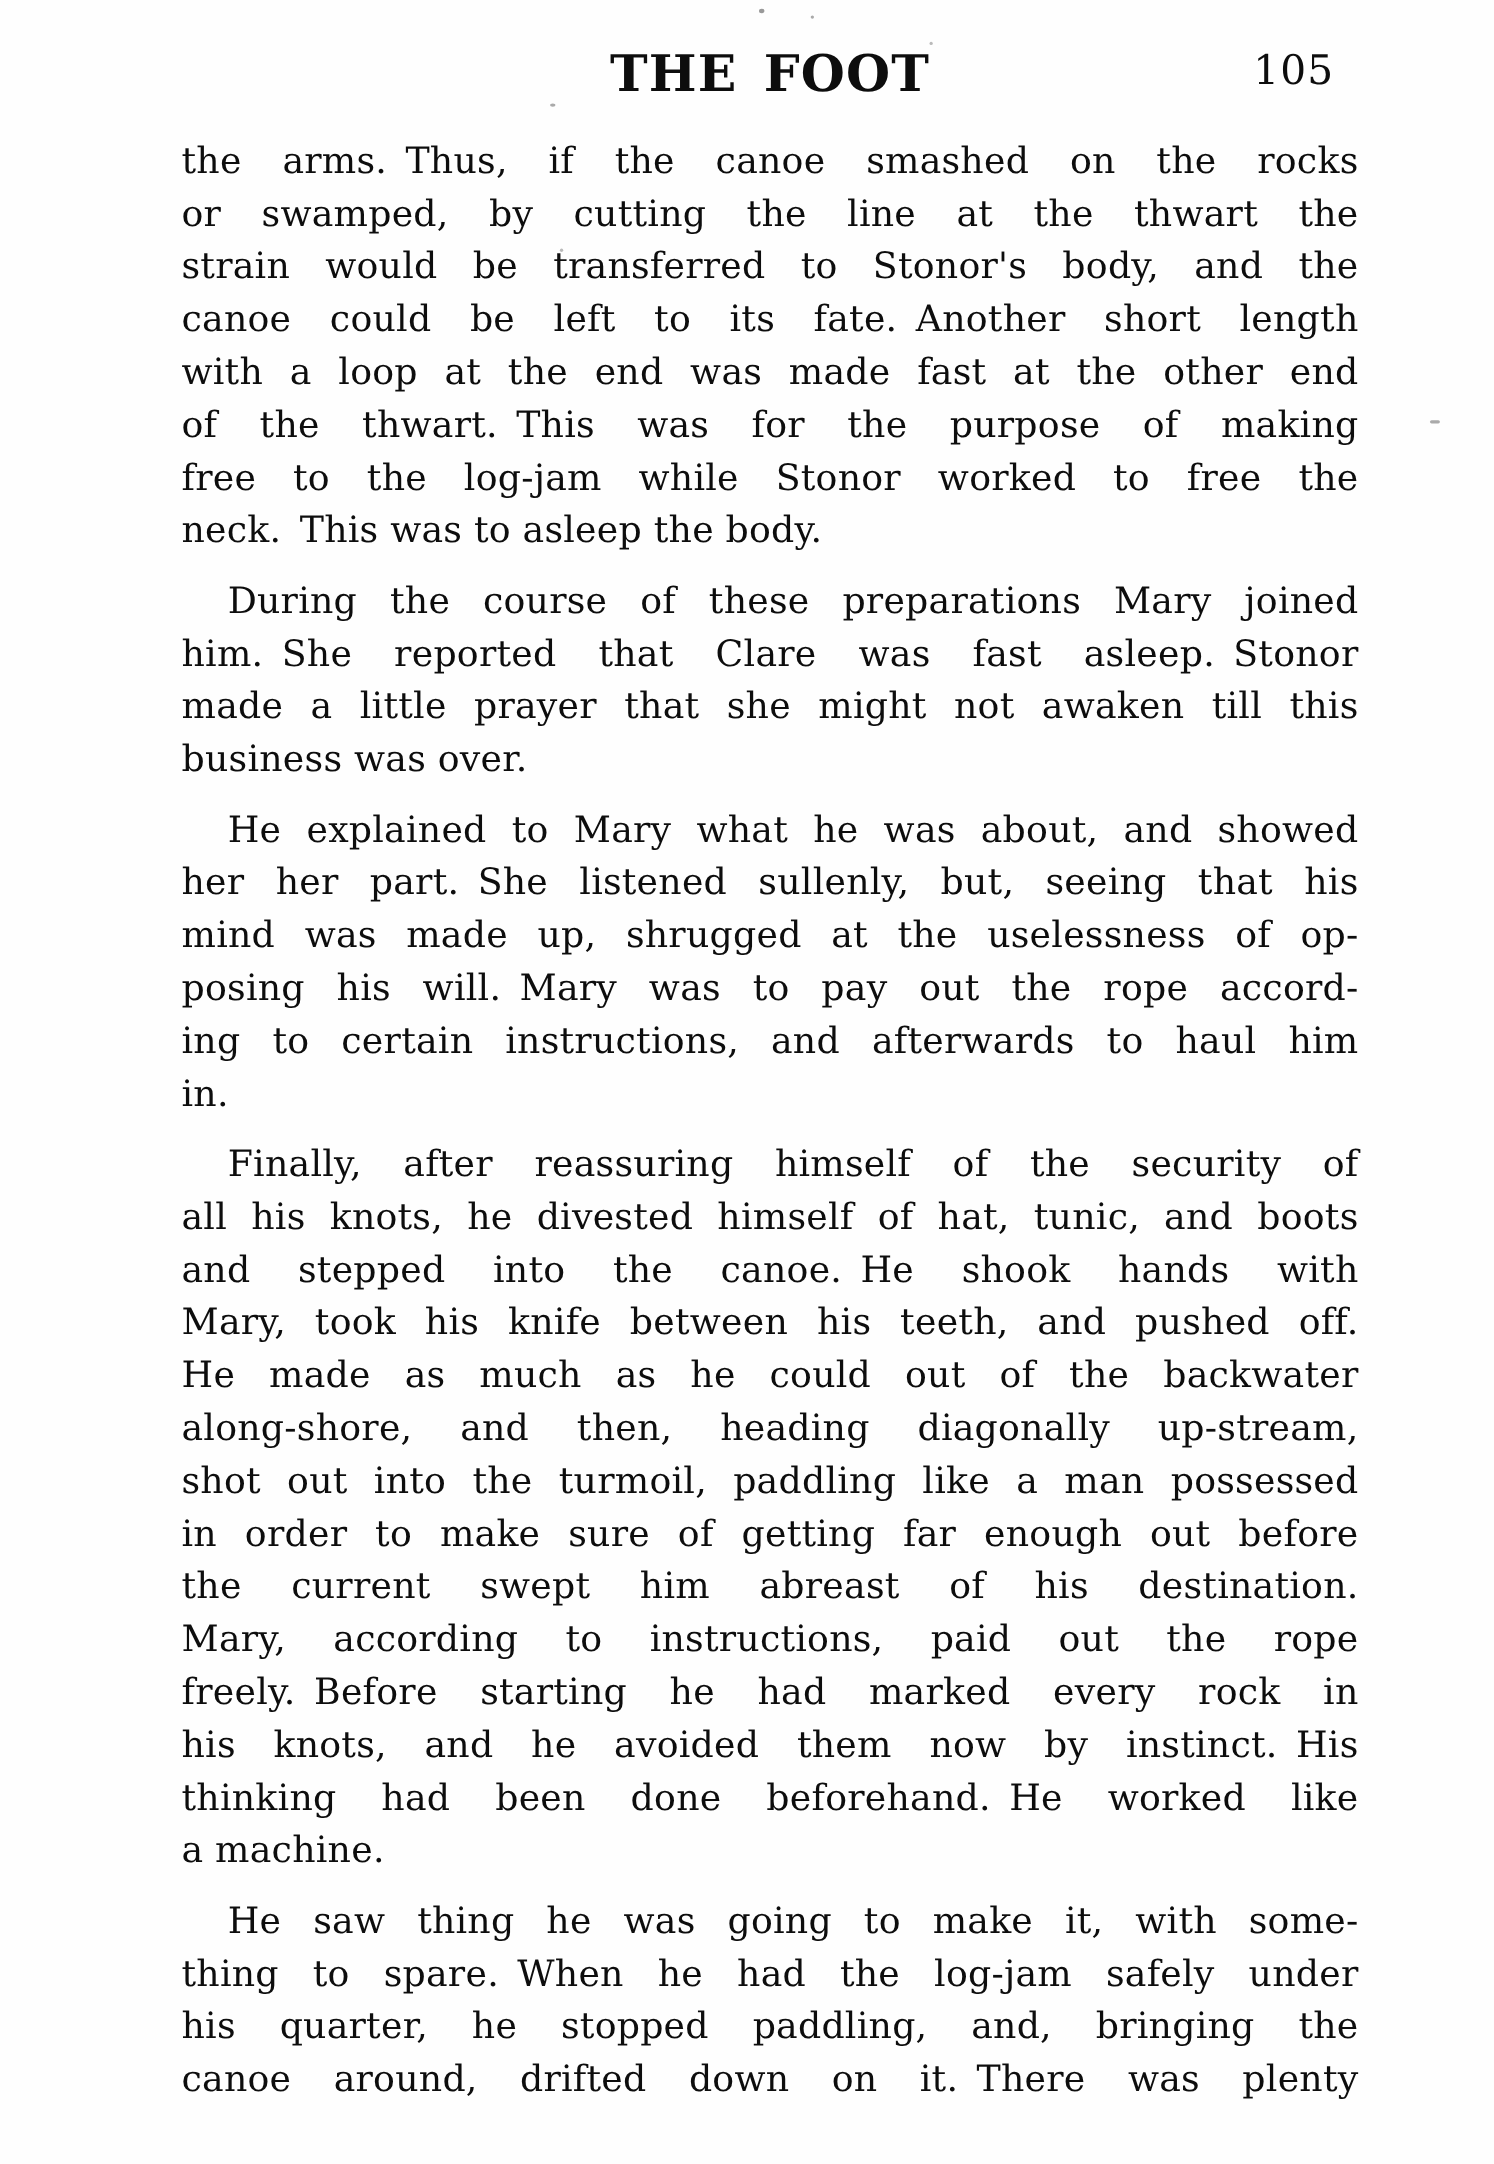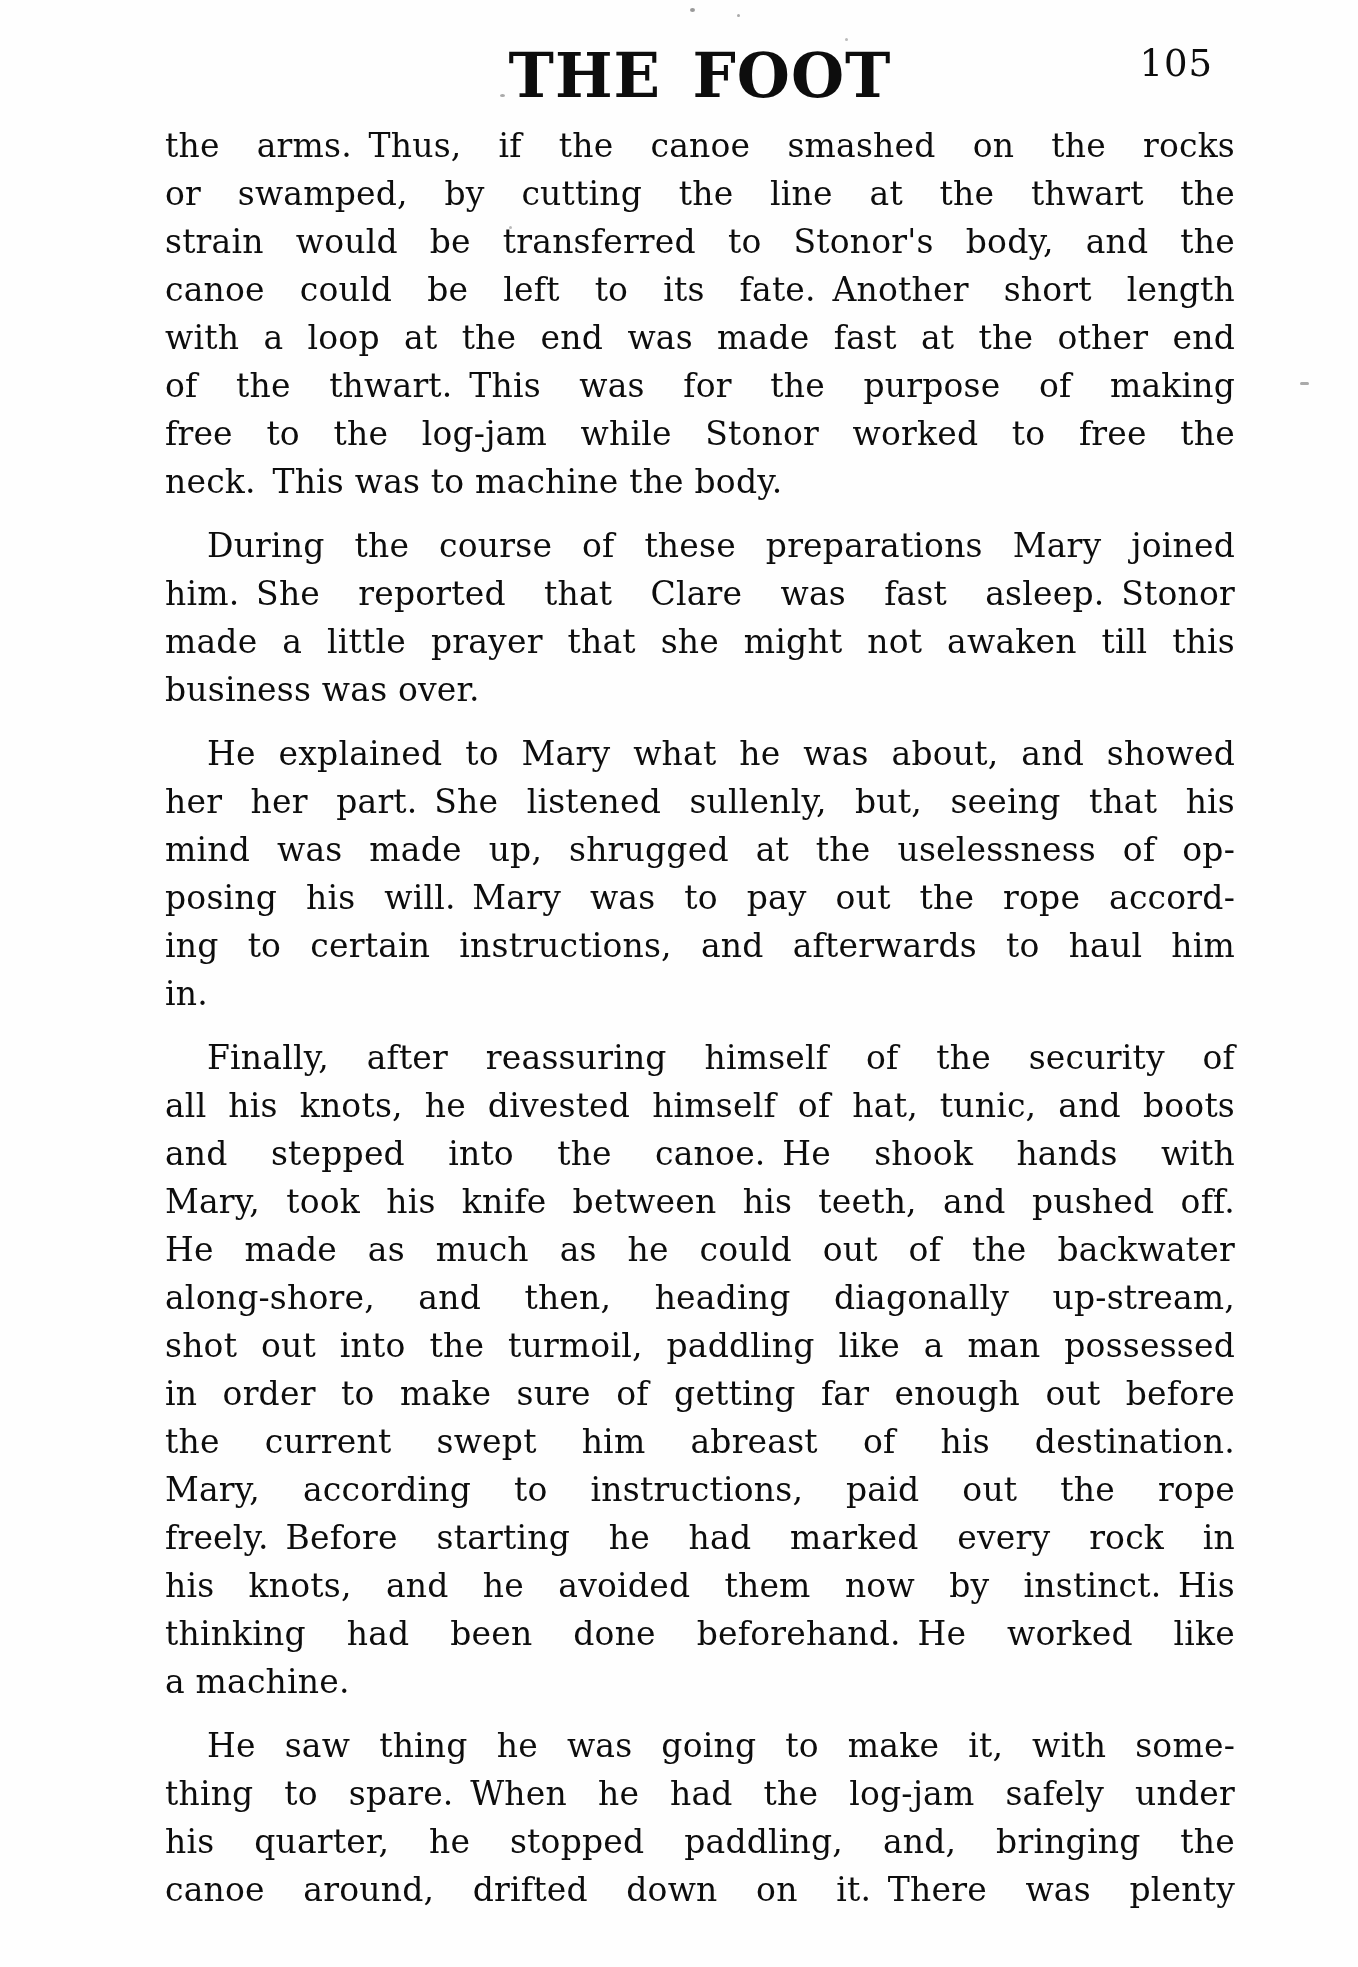--- a/index.html
+++ b/index.html
@@ -26,21 +26,21 @@
     left: 165px;
     top: 34px;
     width: 1070px;
     height: 58px;
   }
   .header-title {
     position: absolute;
     left: 50%;
     transform: translateX(-50%);
     top: 6px;
-    font-size: 61px;
+    font-size: 46px;
     font-weight: bold;
     letter-spacing: 1px;
     white-space: nowrap;
   }
   .header-pagenum {
     position: absolute;
     right: 22px;
     top: 8px;
     font-size: 37px;
     font-weight: normal;
@@ -99,21 +99,21 @@
 
   <div class="text-block">
       <div class="paragraph">
         <div class="line">the arms. Thus, if the canoe smashed on the rocks</div>
         <div class="line">or swamped, by cutting the line at the thwart the</div>
         <div class="line">strain would be transferred to Stonor's body, and the</div>
         <div class="line">canoe could be left to its fate. Another short length</div>
         <div class="line">with a loop at the end was made fast at the other end</div>
         <div class="line">of the thwart. This was for the purpose of making</div>
         <div class="line">free to the log-jam while Stonor worked to free the</div>
-        <div class="line no-just">neck. This was to machine the body.</div>
+        <div class="line no-just">neck. This was to asleep the body.</div>
       </div>
       <div class="paragraph">
         <div class="line indent">During the course of these preparations Mary joined</div>
         <div class="line">him. She reported that Clare was fast asleep. Stonor</div>
         <div class="line">made a little prayer that she might not awaken till this</div>
         <div class="line no-just">business was over.</div>
       </div>
       <div class="paragraph">
         <div class="line indent">He explained to Mary what he was about, and showed</div>
         <div class="line">her her part. She listened sullenly, but, seeing that his</div>

